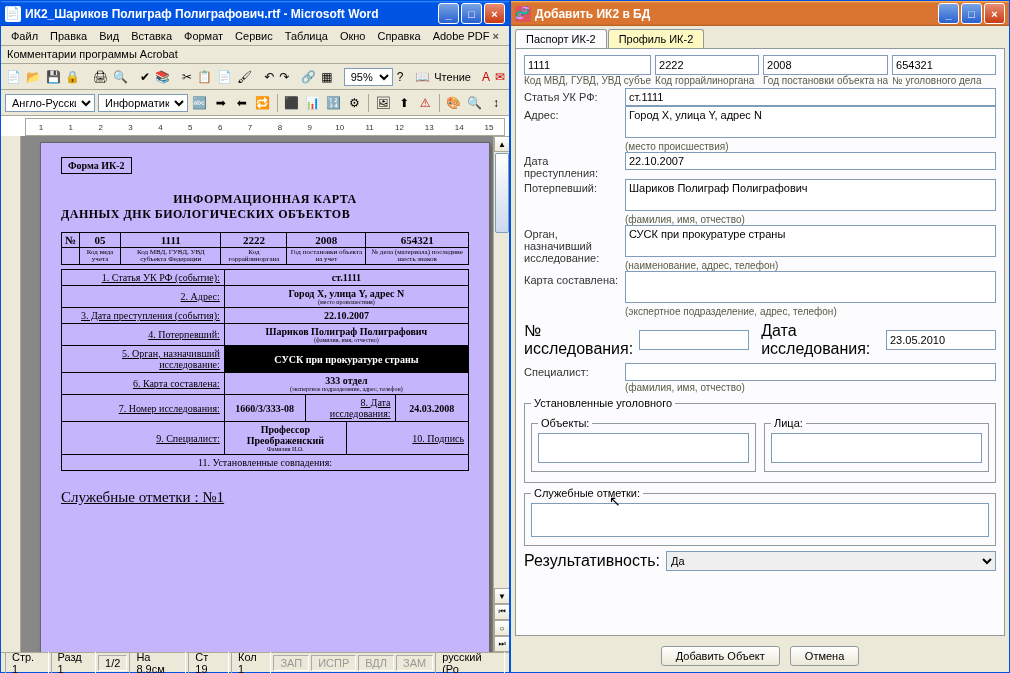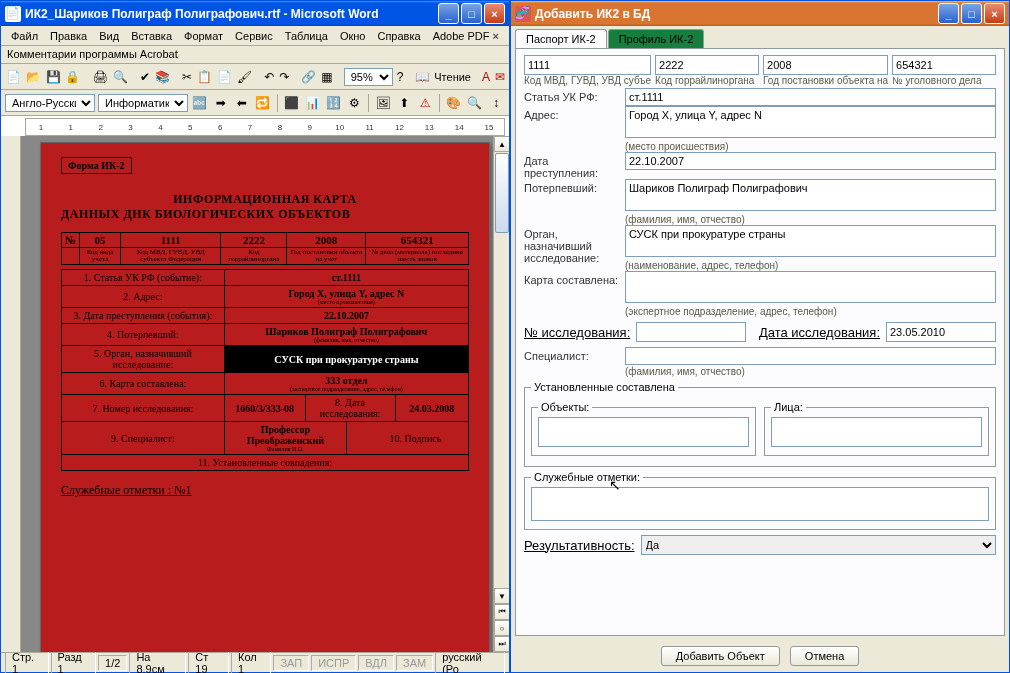--- a/index.html
+++ b/index.html
@@ -22,61 +22,61 @@
 .acrobat-bar { height: 18px; background: #ece9d8; padding: 2px 6px; font-size: 11px; border-bottom: 1px solid #aca899; }
 .toolbar { height: 26px; background: #ece9d8; border-bottom: 1px solid #aca899; display: flex; align-items: center; padding: 0 4px; gap: 3px; overflow: hidden; }
 .tb-icon { width: 18px; height: 18px; border: 1px solid transparent; border-radius: 2px; display: inline-flex; align-items: center; justify-content: center; font-size: 12px; cursor: pointer; }
 .tb-sep { width: 1px; height: 18px; background: #aca899; margin: 0 2px; }
 .tb-combo { height: 18px; border: 1px solid #7f9db9; background: #fff; font-size: 11px; padding: 0 2px; }
 .ruler { height: 18px; background: #fff; border: 1px solid #aca899; margin: 2px 4px 0 24px; font-size: 8px; position: relative; overflow: hidden; }
 .ruler-marks { display: flex; height: 100%; align-items: center; }
 .ruler-num { width: 30px; text-align: center; color: #333; font-size: 8px; }
 .doc-area { flex: 1; background: #888; overflow: auto; position: relative; display: flex; }
 .doc-left-strip { width: 20px; background: #ece9d8; border-right: 1px solid #aca899; }
-.page { background: #b91c1c; border: 1px solid #666; box-shadow: 2px 2px 4px rgba(0,0,0,0.3); margin: 6px auto; padding: 14px 20px; width: 450px; min-height: 530px; font-family: "Times New Roman", serif; font-size: 10px; color: #000; }
+.page { background: #c4b5fd; border: 1px solid #666; box-shadow: 2px 2px 4px rgba(0,0,0,0.3); margin: 6px auto; padding: 14px 20px; width: 450px; min-height: 530px; font-family: "Times New Roman", serif; font-size: 10px; color: #000; }
 .form-tag { border: 1px solid #000; padding: 2px 6px; display: inline-block; font-weight: bold; margin-bottom: 18px; }
 .doc-title { text-align: center; font-weight: bold; font-size: 12px; letter-spacing: 0.5px; }
 .doc-subtitle { text-align: left; font-weight: bold; font-size: 12px; letter-spacing: 0.5px; margin-bottom: 10px; }
 table.doc-table { border-collapse: collapse; width: 100%; font-size: 9px; }
 table.doc-table td, table.doc-table th { border: 1px solid #000; padding: 1px 3px; text-align: center; vertical-align: top; }
 table.doc-table .hdr { font-weight: bold; font-size: 11px; }
 table.doc-table .sub { font-size: 7px; line-height: 1; }
 table.body-table { border-collapse: collapse; width: 100%; font-size: 10px; margin-top: 4px; }
 table.body-table td { border: 1px solid #000; padding: 2px 4px; }
-.body-label { text-align: center; }
+.body-label { text-align: right; text-decoration: underline; }
 .body-val { text-align: center; font-weight: bold; }
 .body-sub { font-size: 6px; text-align: center; font-weight: normal; display: block; }
 .inverse { background: #000; color: #fff; }
 .match-table { border-collapse: collapse; width: 100%; font-size: 9px; margin-top: 4px; }
 .match-table td { border: 1px solid #000; padding: 2px 4px; text-align: center; height: 26px; }
-.serv-marks { margin-top: 12px; font-size: 12px; }
+.serv-marks { margin-top: 18px; font-size: 15px; }
 .serv-marks span { text-decoration: underline; }
 .statusbar { height: 20px; background: #ece9d8; border-top: 1px solid #aca899; display: flex; align-items: center; font-size: 11px; padding: 0 4px; gap: 2px; }
 .statusbar .cell { border: 1px inset #fff; padding: 1px 6px; }
 .statusbar .dim { color: #999; }
 .scroll-v { position: absolute; right: 0; top: 0; bottom: 0; width: 16px; background: #ece9d8; border-left: 1px solid #aca899; }
 .scroll-btn { width: 16px; height: 16px; background: linear-gradient(#fff,#ece9d8); border: 1px solid #aca899; display: flex; align-items: center; justify-content: center; font-size: 8px; }
 .scroll-thumb { width: 14px; height: 80px; background: linear-gradient(#fff,#cdd9ee); border: 1px solid #7f9db9; margin: 1px; border-radius: 2px; }
 
 .tab-strip { height: 22px; display: flex; align-items: flex-end; padding: 3px 0 0 4px; background: #ece9d8; }
-.tab { padding: 3px 10px; border: 1px solid #919b9c; border-bottom: none; background: #15803d; border-radius: 3px 3px 0 0; margin-right: 1px; cursor: pointer; font-size: 11px; }
+.tab { padding: 3px 10px; border: 1px solid #919b9c; border-bottom: none; background: #fef9c3; border-radius: 3px 3px 0 0; margin-right: 1px; cursor: pointer; font-size: 11px; }
 .tab.active { background: #fcfcfe; position: relative; z-index: 2; }
 .tab-panel { border: 1px solid #919b9c; margin: 0 4px 4px 4px; background: #fcfcfe; padding: 6px 8px; flex: 1; overflow: auto; }
 .top-codes { display: flex; gap: 4px; margin-bottom: 2px; }
 .top-codes .code-col { flex: 1; }
 .top-codes input { width: 100%; height: 20px; border: 1px solid #7f9db9; padding: 0 3px; font-size: 11px; }
 .top-codes .code-lbl { font-size: 10px; color: #5a5a46; white-space: nowrap; overflow: hidden; }
 .field-row { display: flex; align-items: flex-start; margin: 0 0; gap: 6px; }
 .field-row .lbl { width: 95px; font-size: 11px; color: #333; padding-top: 3px; }
 .field-row .ctrl { flex: 1; }
 .field-row input[type=text], .field-row textarea, .field-row select { width: 100%; border: 1px solid #7f9db9; font-size: 11px; padding: 2px 3px; font-family: inherit; }
 .field-row textarea { resize: none; height: 32px; }
 .hint { font-size: 10px; color: #5a5a46; margin-top: 1px; }
 .inline-row { display: flex; align-items: center; gap: 6px; margin: 5px 0; }
-.inline-row .lbl2 { font-size: 13px; text-decoration: underline; }
+.inline-row .lbl2 { font-size: 16px; }
 .inline-row input { border: 1px solid #7f9db9; height: 20px; font-size: 11px; padding: 0 3px; }
 fieldset { border: 1px solid #919b9c; padding: 4px 6px 6px 6px; margin: 4px 0; }
 fieldset legend { font-size: 11px; padding: 0 3px; }
 .match-boxes { display: flex; gap: 8px; }
 .match-boxes fieldset { flex: 1; }
 .match-boxes textarea { width: 100%; height: 30px; border: 1px solid #7f9db9; font-size: 11px; resize: none; }
 .bottom-btns { display: flex; justify-content: center; gap: 10px; padding: 6px; background: #ece9d8; }
 .bottom-btns button { padding: 3px 14px; border: 1px solid #919b9c; background: linear-gradient(#fff,#ece9d8); border-radius: 3px; cursor: pointer; font-size: 11px; }
 .cursor-ptr { position: absolute; pointer-events: none; font-size: 14px; }
 </style>
@@ -366,21 +366,21 @@
 
     <div class="field-row">
       <div class="lbl">Специалист:</div>
       <div class="ctrl">
         <input type="text" value="" style="">
         <div class="hint">(фамилия, имя, отчество)</div>
       </div>
     </div>
 
     <fieldset>
-      <legend>Установленные составлена</legend>
+      <legend>Установленные уголовного</legend>
       <div class="match-boxes">
         <fieldset>
           <legend>Объекты:</legend>
           <textarea style=""></textarea>
         </fieldset>
         <fieldset>
           <legend>Лица:</legend>
           <textarea style=""></textarea>
         </fieldset>
       </div>

